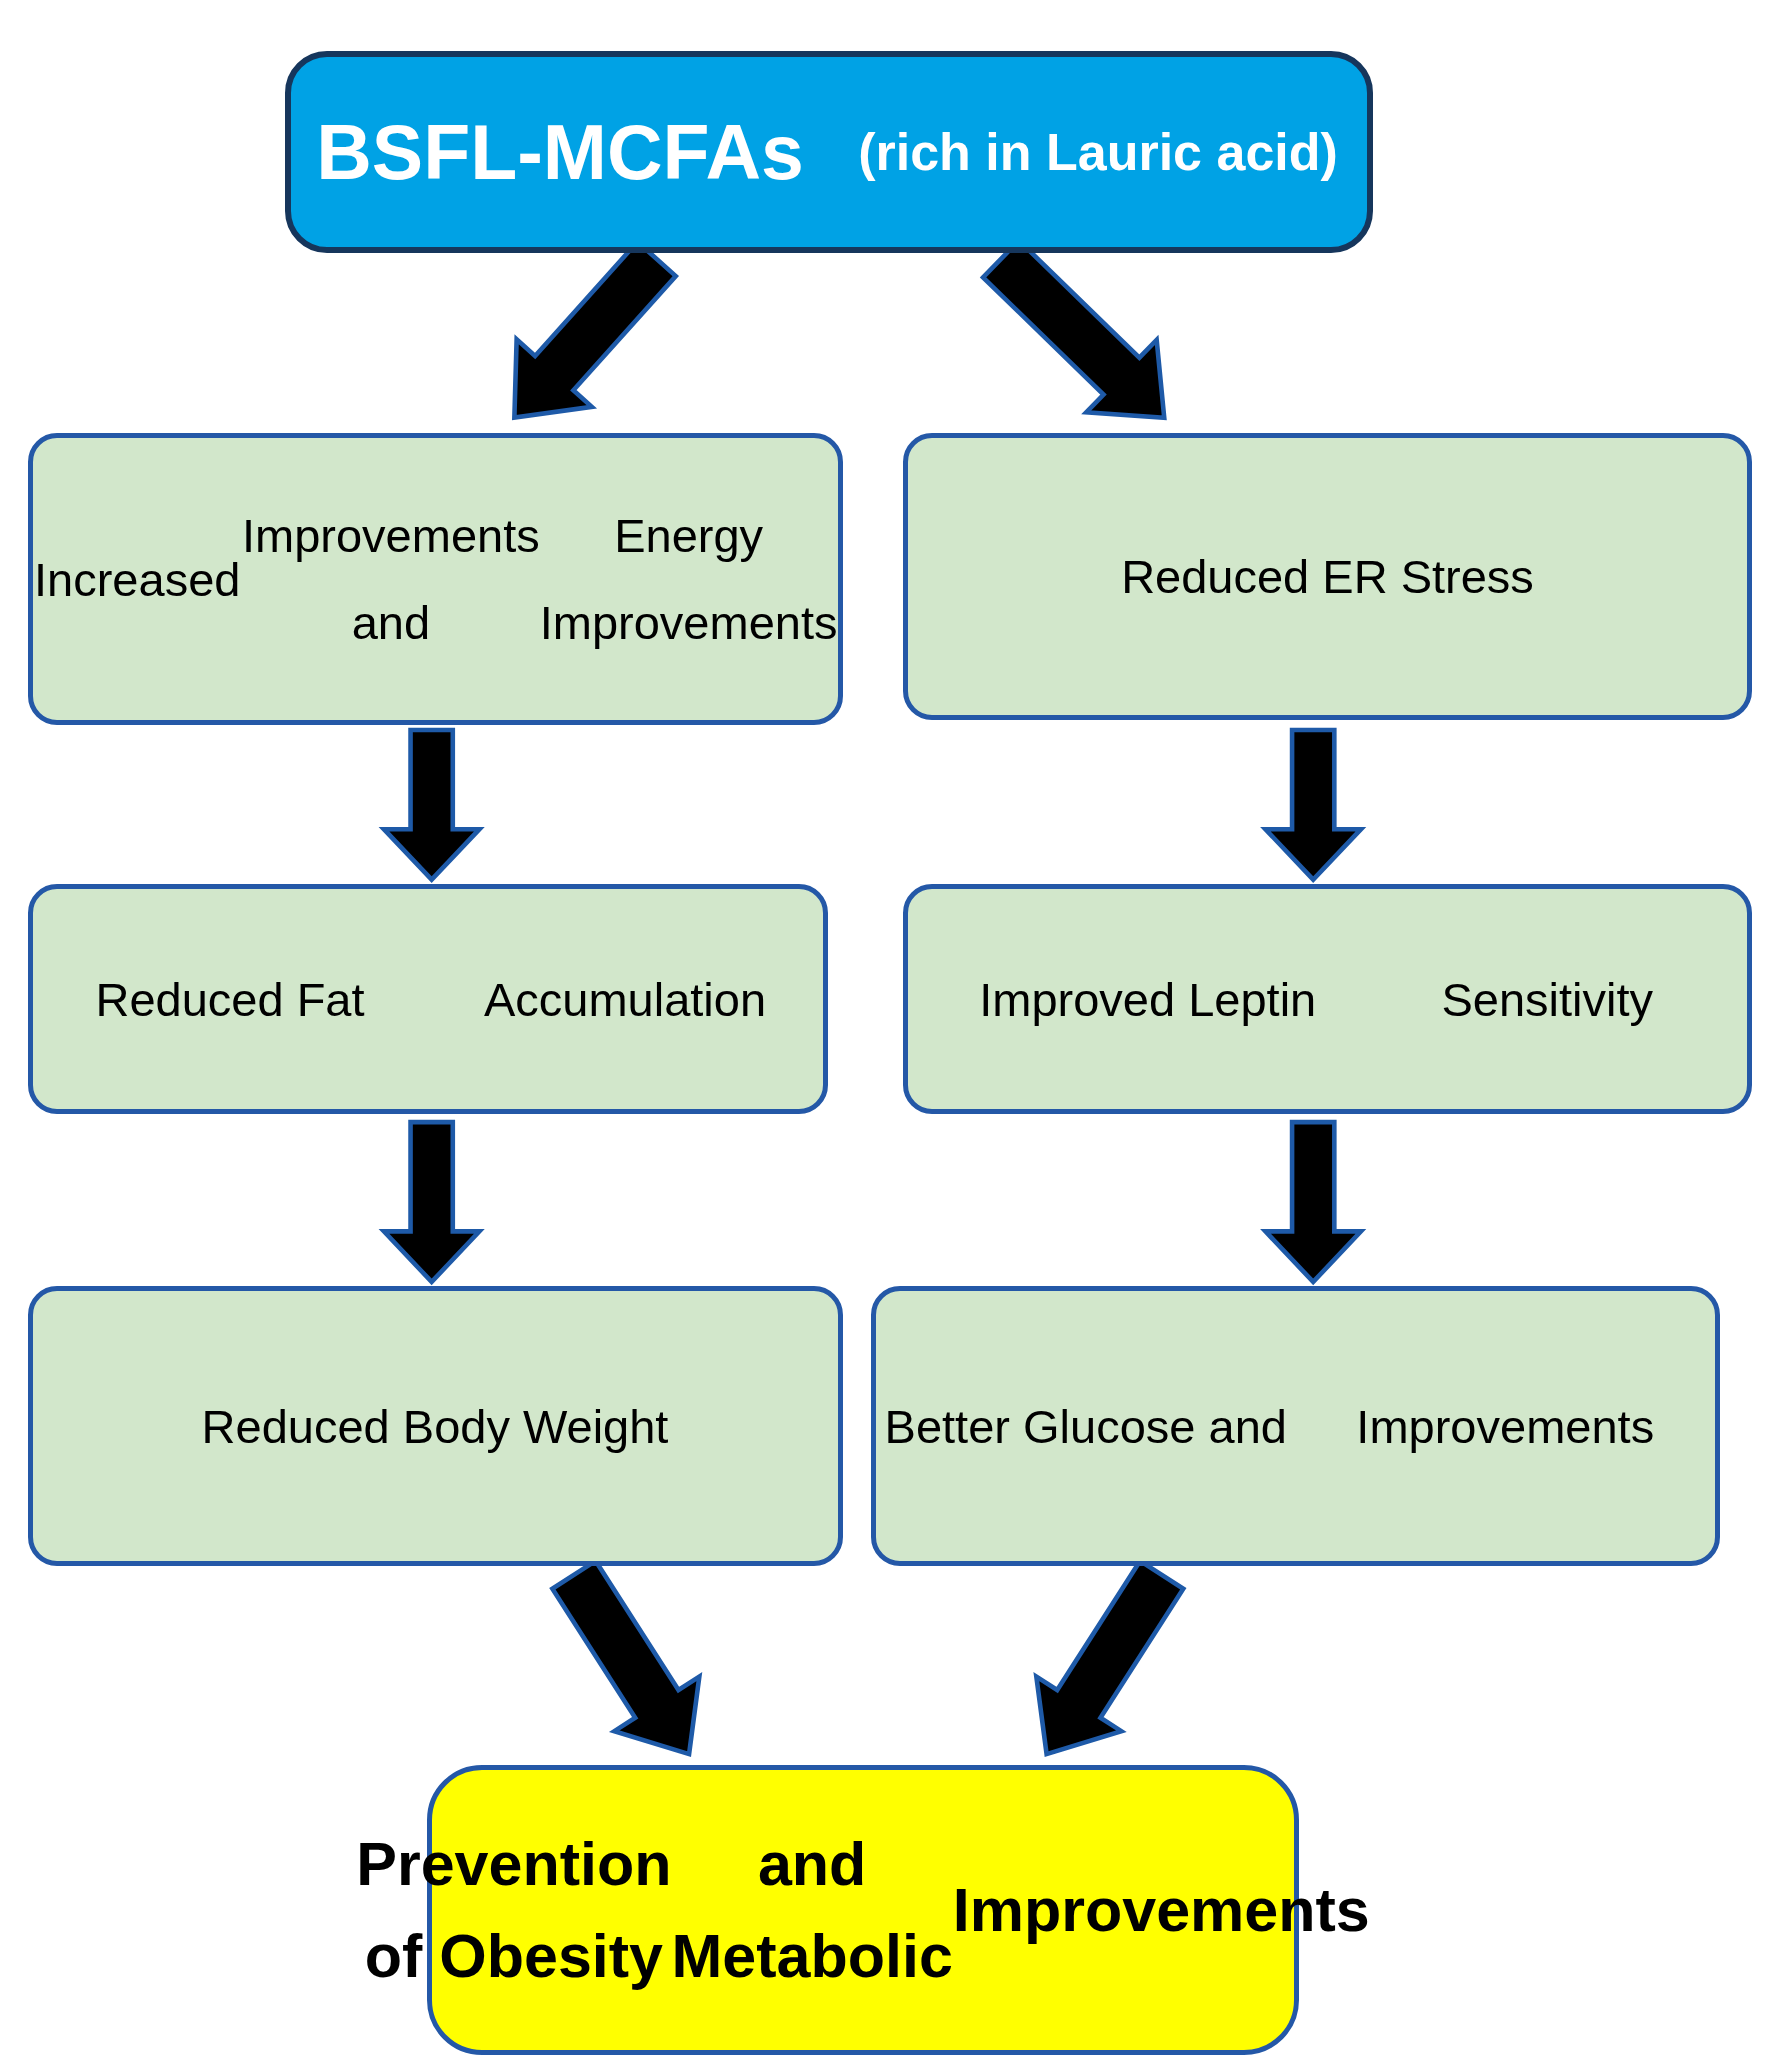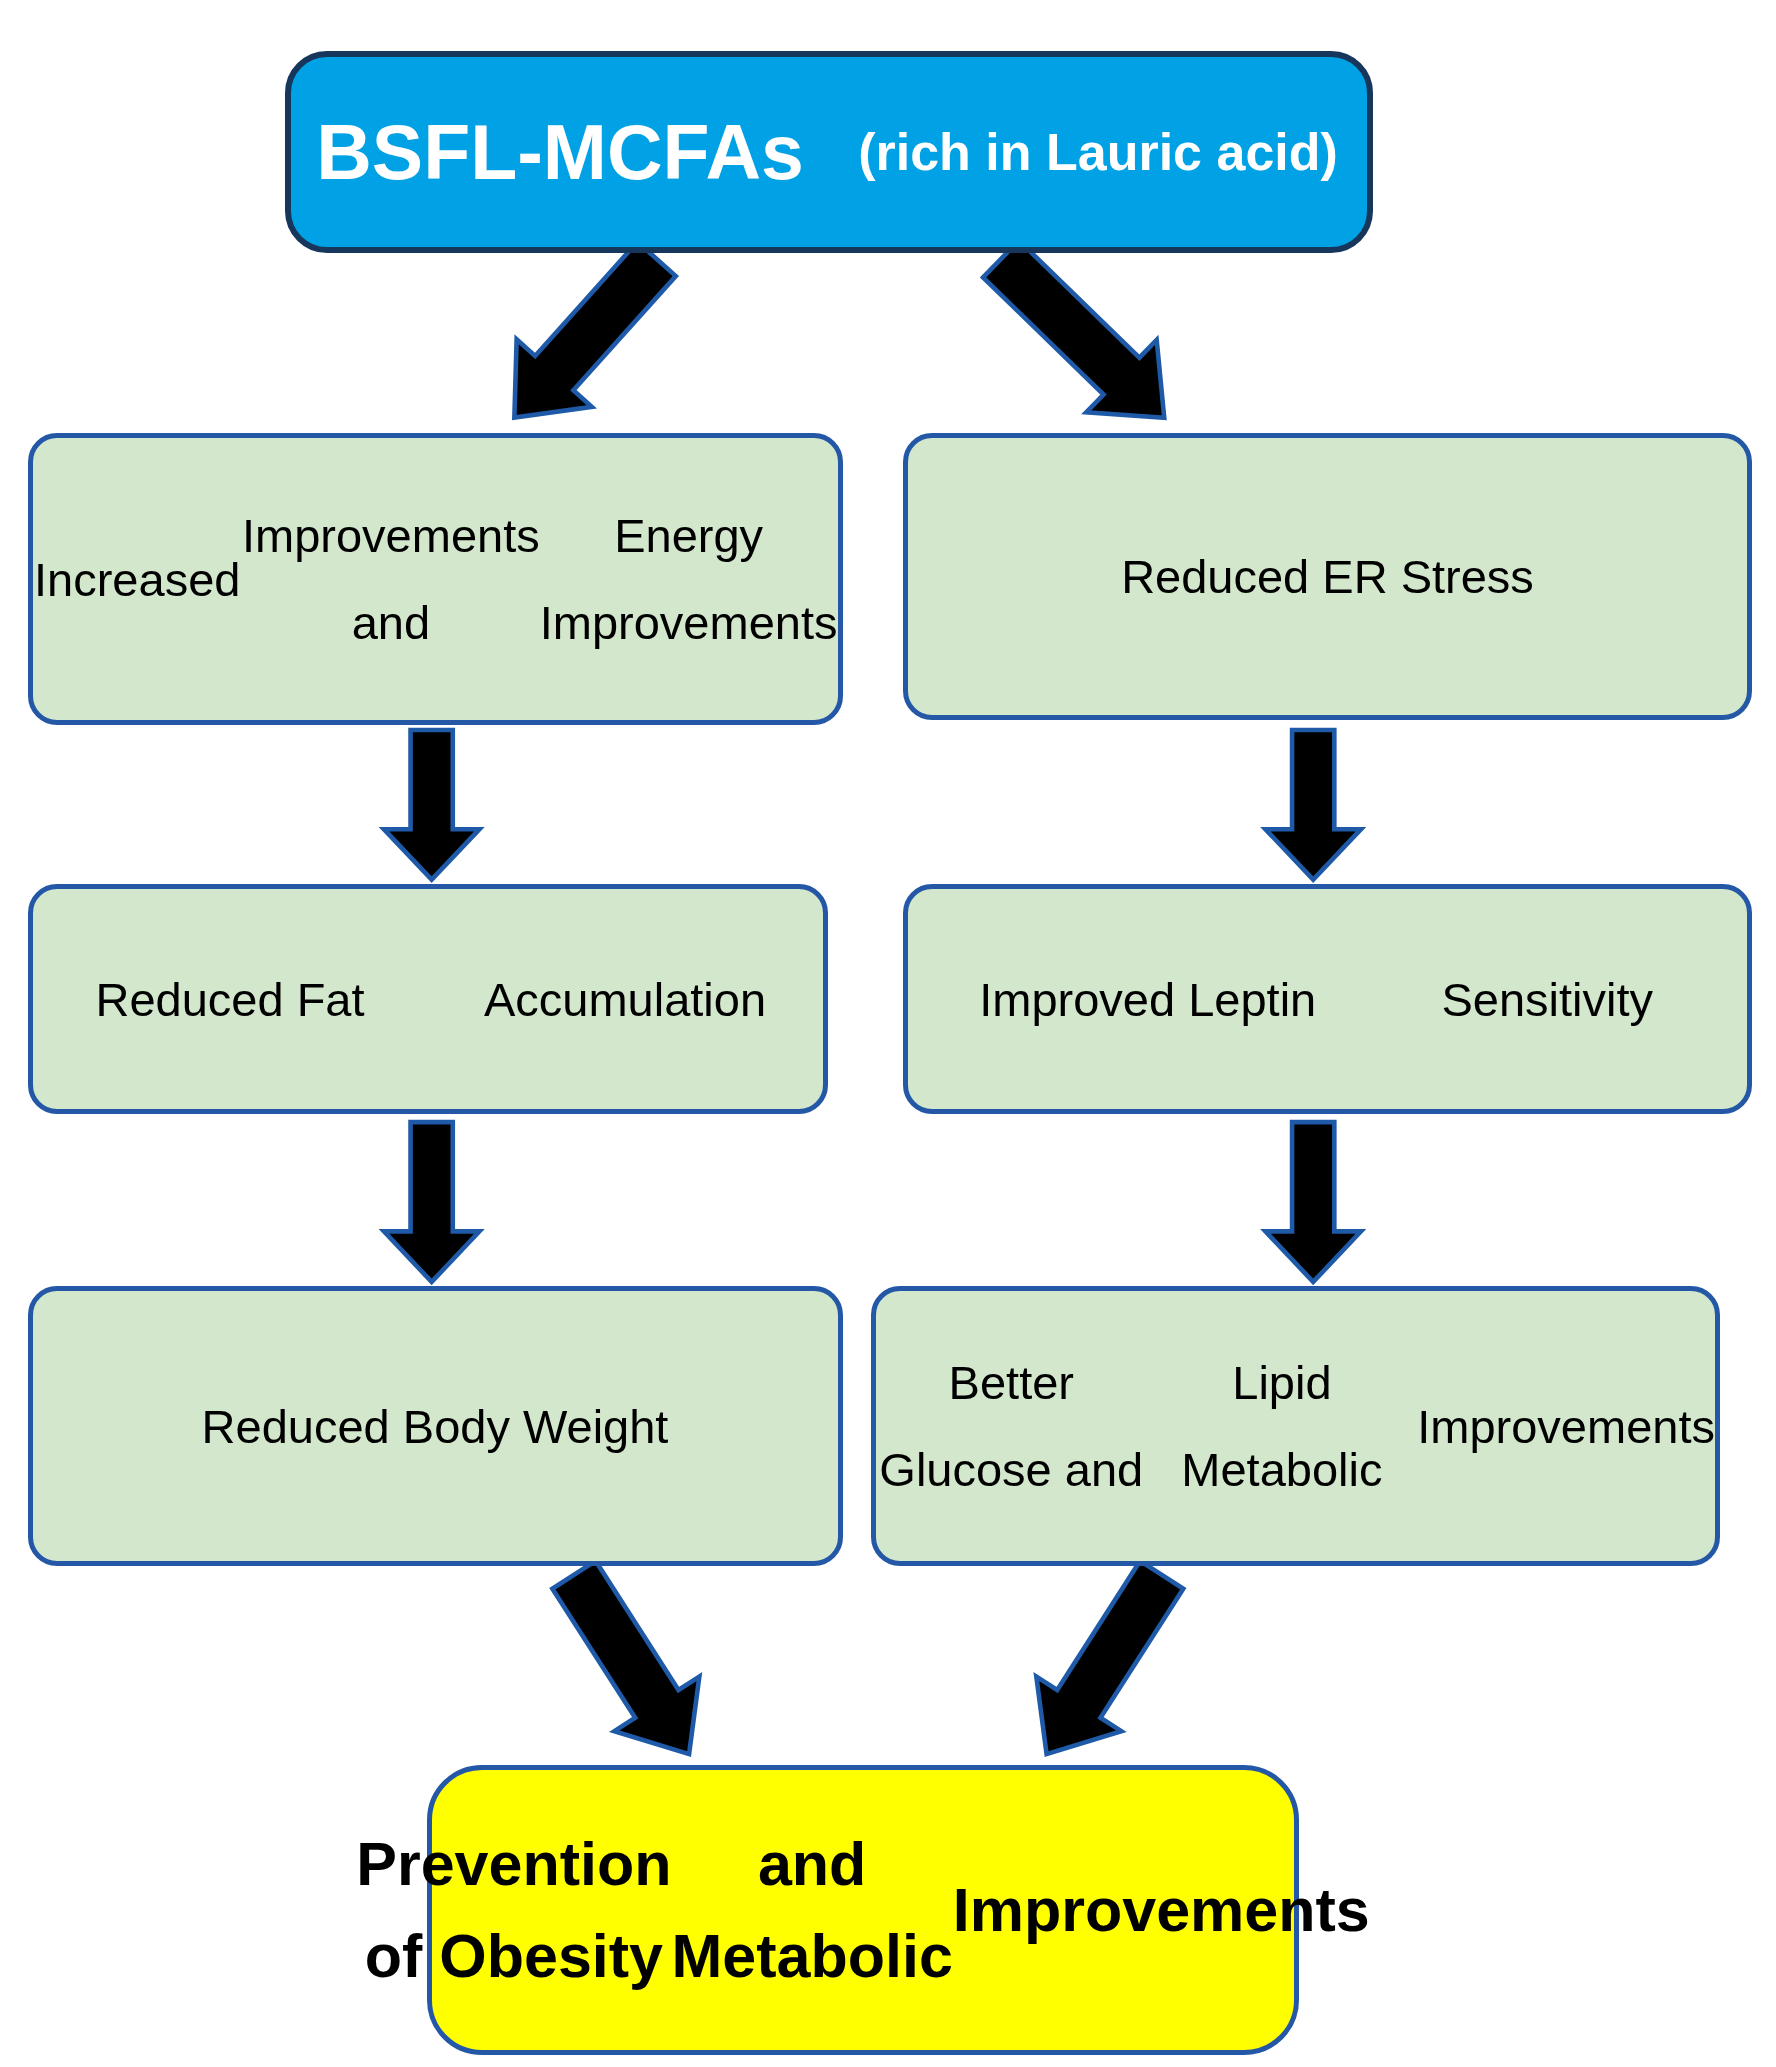--- a/index.html
+++ b/index.html
@@ -121,21 +121,20 @@
     <div class="line">Reduced ER Stress</div>
   </div>
 
   <div class="node green box-r2">
     <div class="line">Improved Leptin</div>
     <div class="line">Sensitivity</div>
   </div>
 
   <div class="node green box-r3">
     <div class="line">Better Glucose and</div>
-    <div class="line">Lipid Metabolic</div>
     <div class="line">Improvements</div>
   </div>
 
   <div class="node outcome-box">
     <div class="line">Prevention of Obesity</div>
     <div class="line">and Metabolic</div>
     <div class="line">Improvements</div>
   </div>
 
 </div>

